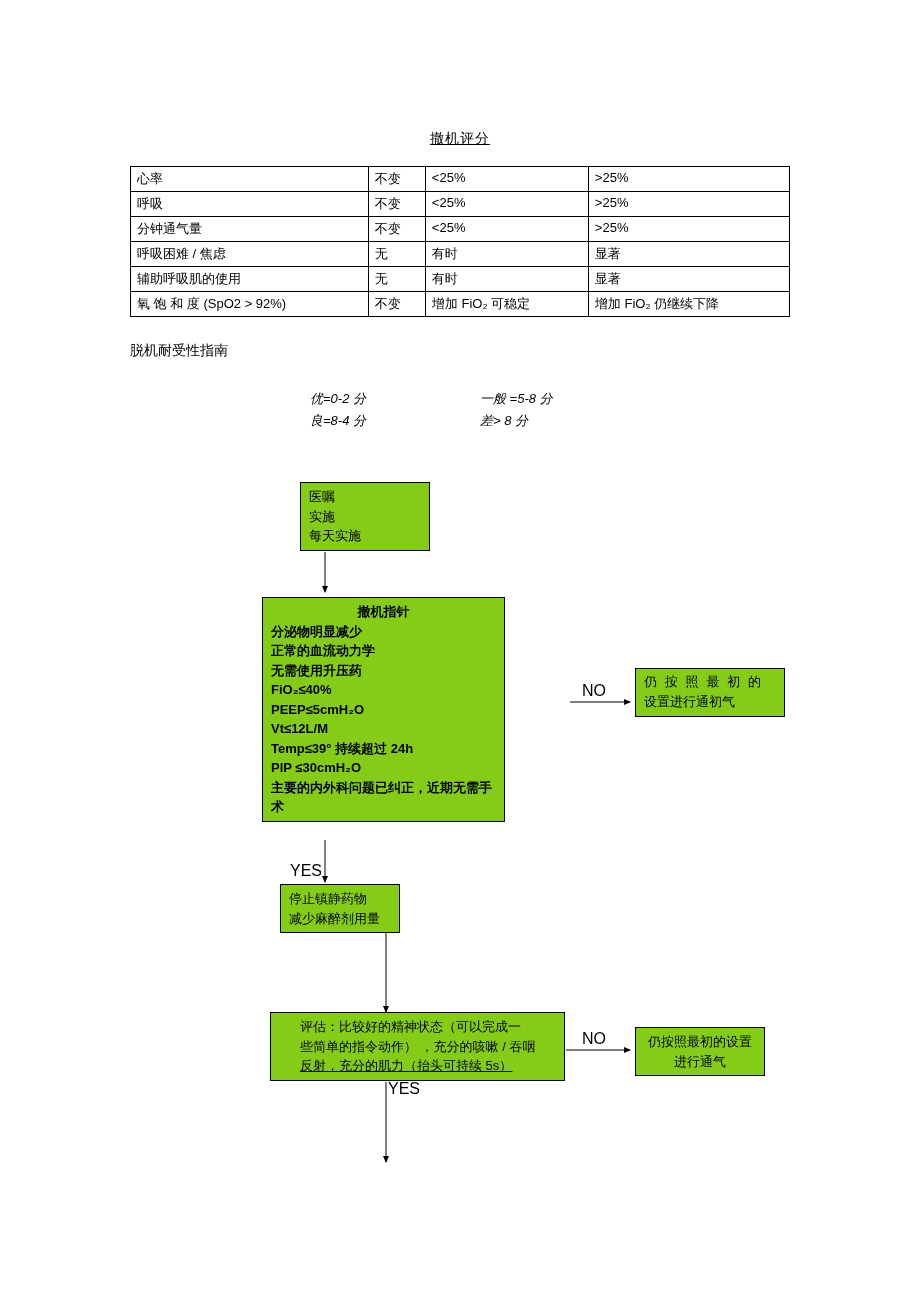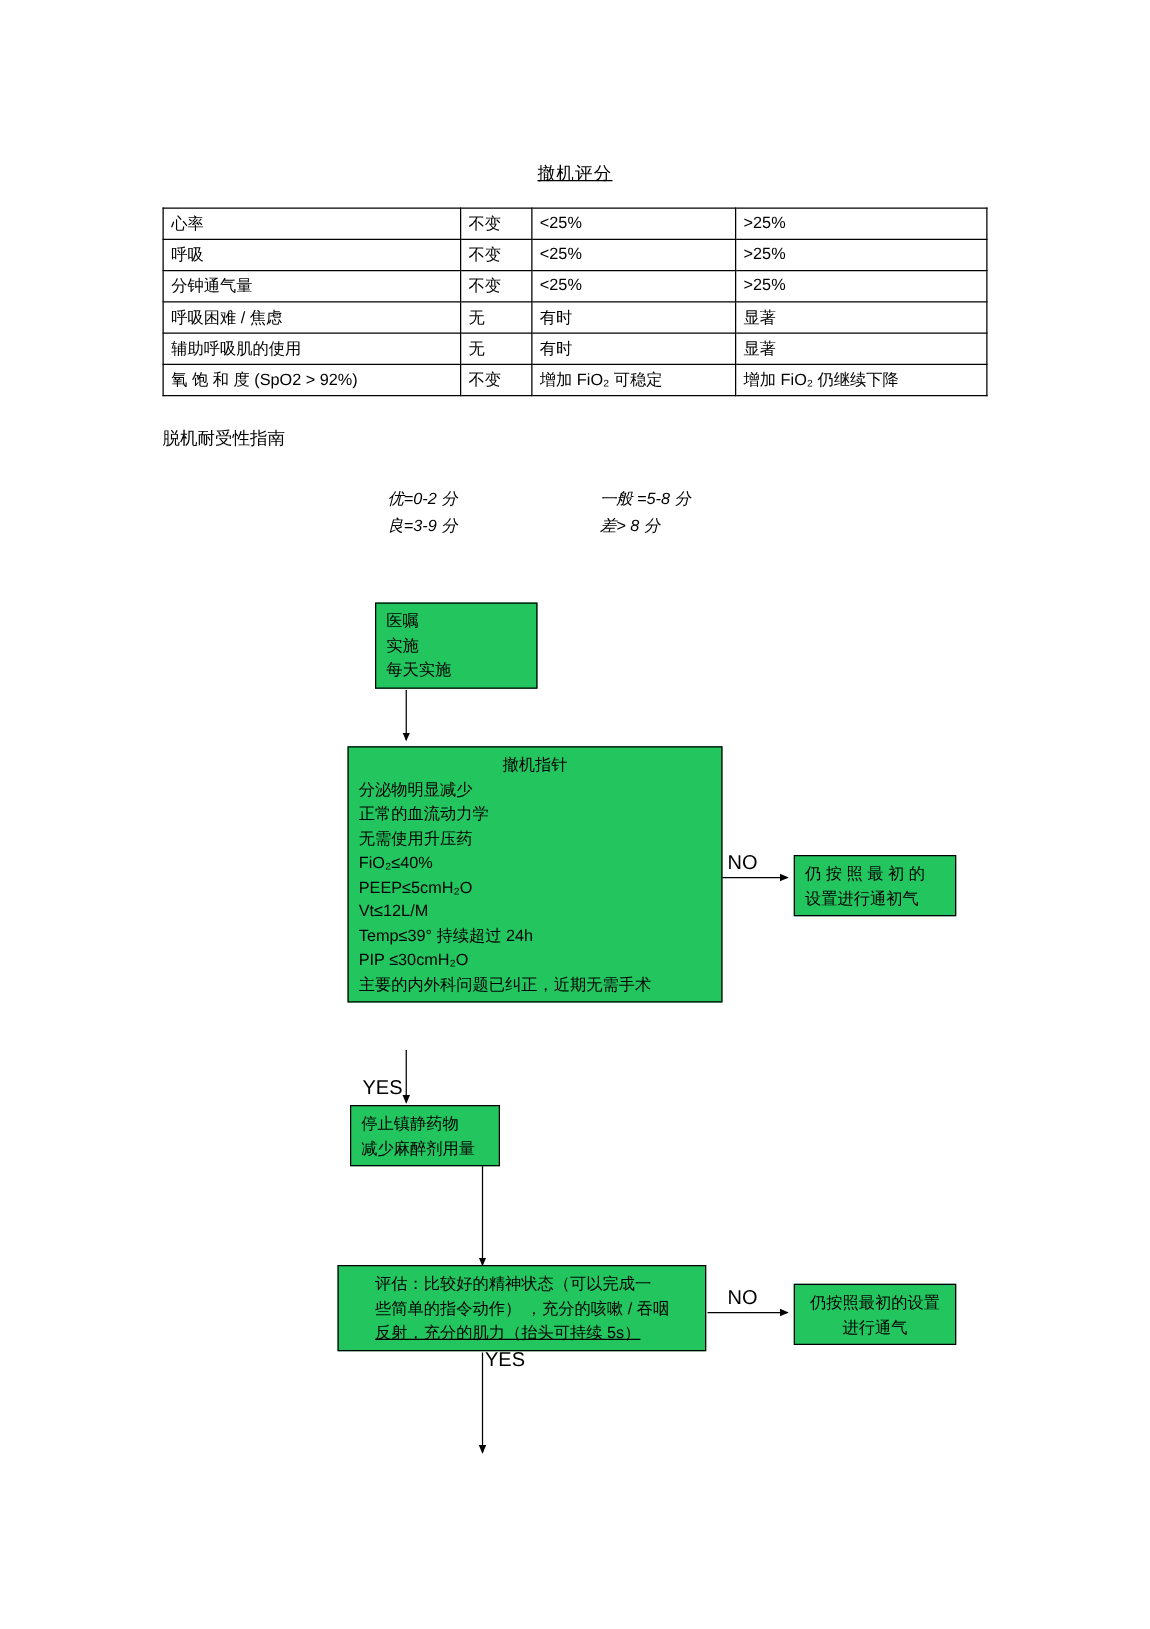--- a/index.html
+++ b/index.html
@@ -53,21 +53,21 @@
       position: relative;
       margin-top: 50px;
       height: 740px;
     }
     .box {
       position: absolute;
       border: 1px solid #000;
       padding: 4px 8px;
       font-size: 13px;
       line-height: 1.5;
-      background: #22c55e;
+      background: #84cc16;
       box-sizing: border-box;
     }
     .box-title {
       text-align: center;
     }
     .label {
       position: absolute;
       font-size: 16px;
     }
     svg.flow-svg {
@@ -125,21 +125,21 @@
   </tbody>
     </table>
 
   <div class="guide">脱机耐受性指南</div>
   <div class="guide-grid">
     <div class="guide-row">
       <div class="guide-cell">优=0-2 分</div>
       <div class="guide-cell">一般 =5-8 分</div>
     </div>
     <div class="guide-row">
-      <div class="guide-cell">良=3-9 分</div>
+      <div class="guide-cell">良=8-4 分</div>
       <div class="guide-cell">差&gt; 8 分</div>
     </div>
   </div>
 
   <div class="flow">
     <svg class="flow-svg" viewBox="0 0 660 740">
       <defs>
         <marker id="ah" markerWidth="8" markerHeight="8" refX="6" refY="3" orient="auto">
           <path d="M0,0 L7,3 L0,6 Z" fill="#000"></path>
         </marker>
@@ -151,36 +151,36 @@
       <line x1="256" y1="448" x2="256" y2="530" stroke="#000" marker-end="url(#ah)"></line>
       <line x1="256" y1="600" x2="256" y2="680" stroke="#000" marker-end="url(#ah)"></line>
     </svg>
 
     <div class="box" style="left:170px; top:0; width:130px;">
       <div>医嘱</div>
       <div>实施</div>
       <div>每天实施</div>
     </div>
 
-    <div class="box" style="left:148px; top:115px; width:300px;">
+    <div class="box" style="left:132px; top:115px; width:243px;font-weight:bold;">
       <div class="box-title">撤机指针</div>
       <div>分泌物明显减少</div>
       <div>正常的血流动力学</div>
       <div>无需使用升压药</div>
       <div>FiO₂≤40%</div>
       <div>PEEP≤5cmH₂O</div>
       <div>Vt≤12L/M</div>
       <div>Temp≤39° 持续超过  24h</div>
       <div>PIP ≤30cmH₂O</div>
       <div>主要的内外科问题已纠正，近期无需手术</div>
     </div>
 
     <div class="label" style="left:452px; top:200px;">NO</div>
 
-    <div class="box" style="left:505px; top:202px; width:130px;">
+    <div class="box" style="left:505px; top:186px; width:150px;font-family:Liberation Mono, monospace;">
       <div>仍 按 照 最 初 的</div>
       <div>设置进行通初气</div>
     </div>
 
     <div class="label" style="left:160px; top:380px;">YES</div>
 
     <div class="box" style="left:150px; top:402px; width:120px;">
       <div>停止镇静药物</div>
       <div>减少麻醉剂用量</div>
     </div>

